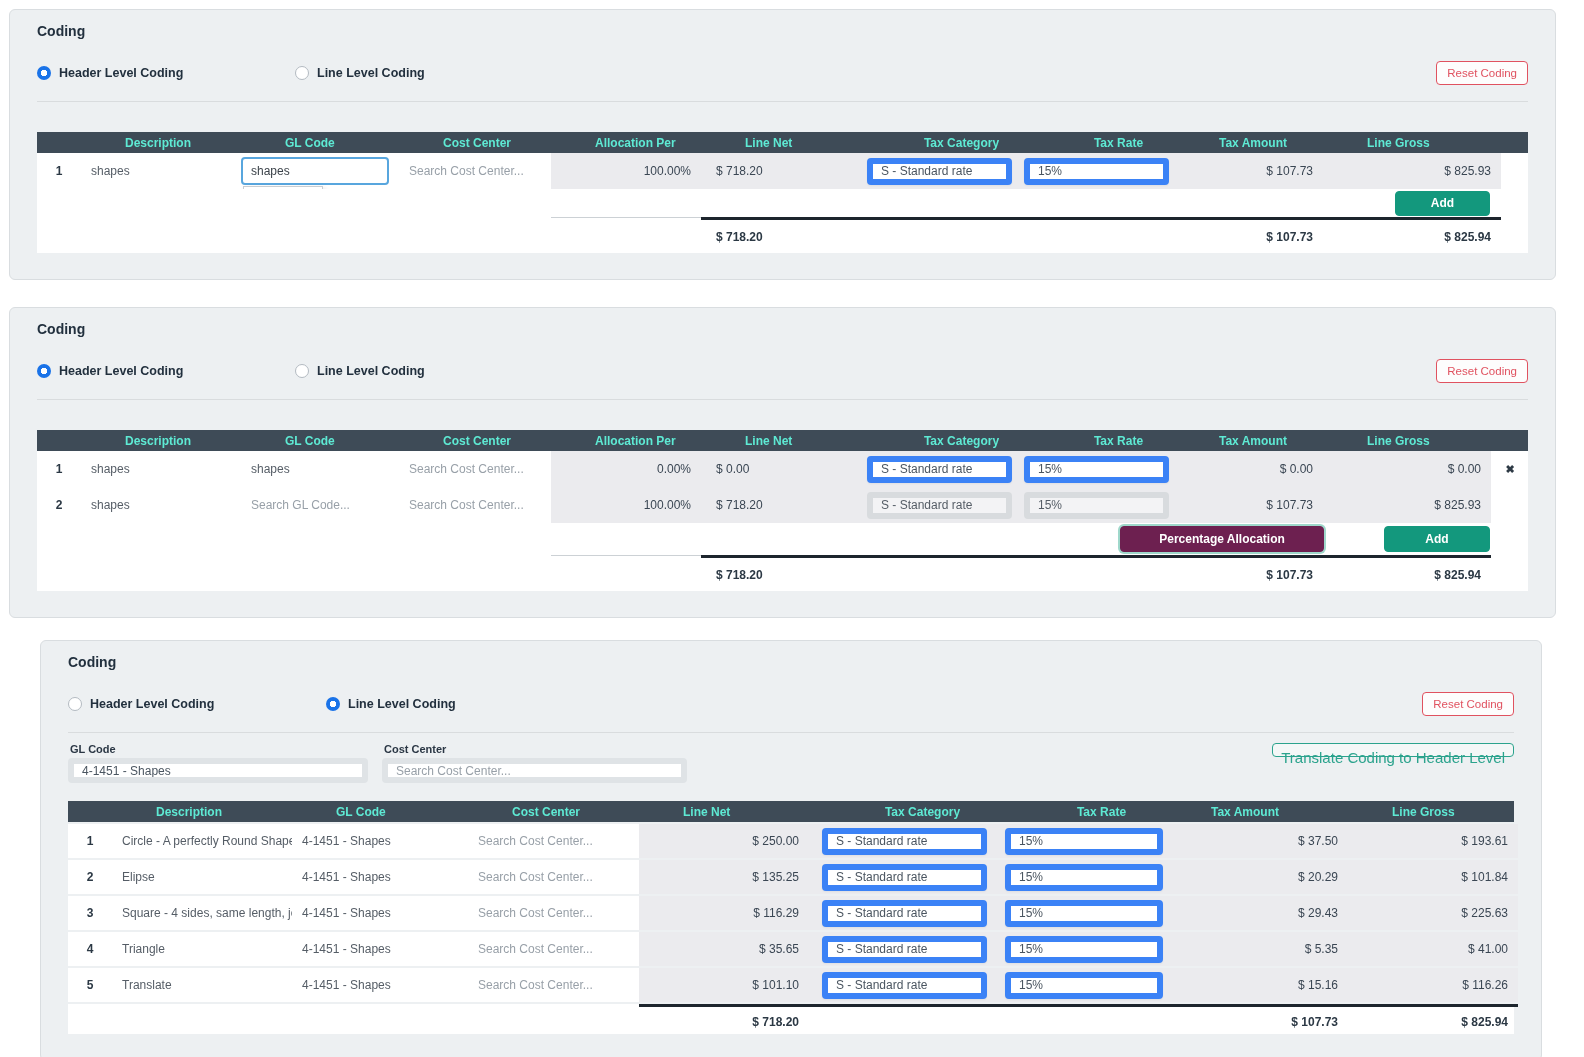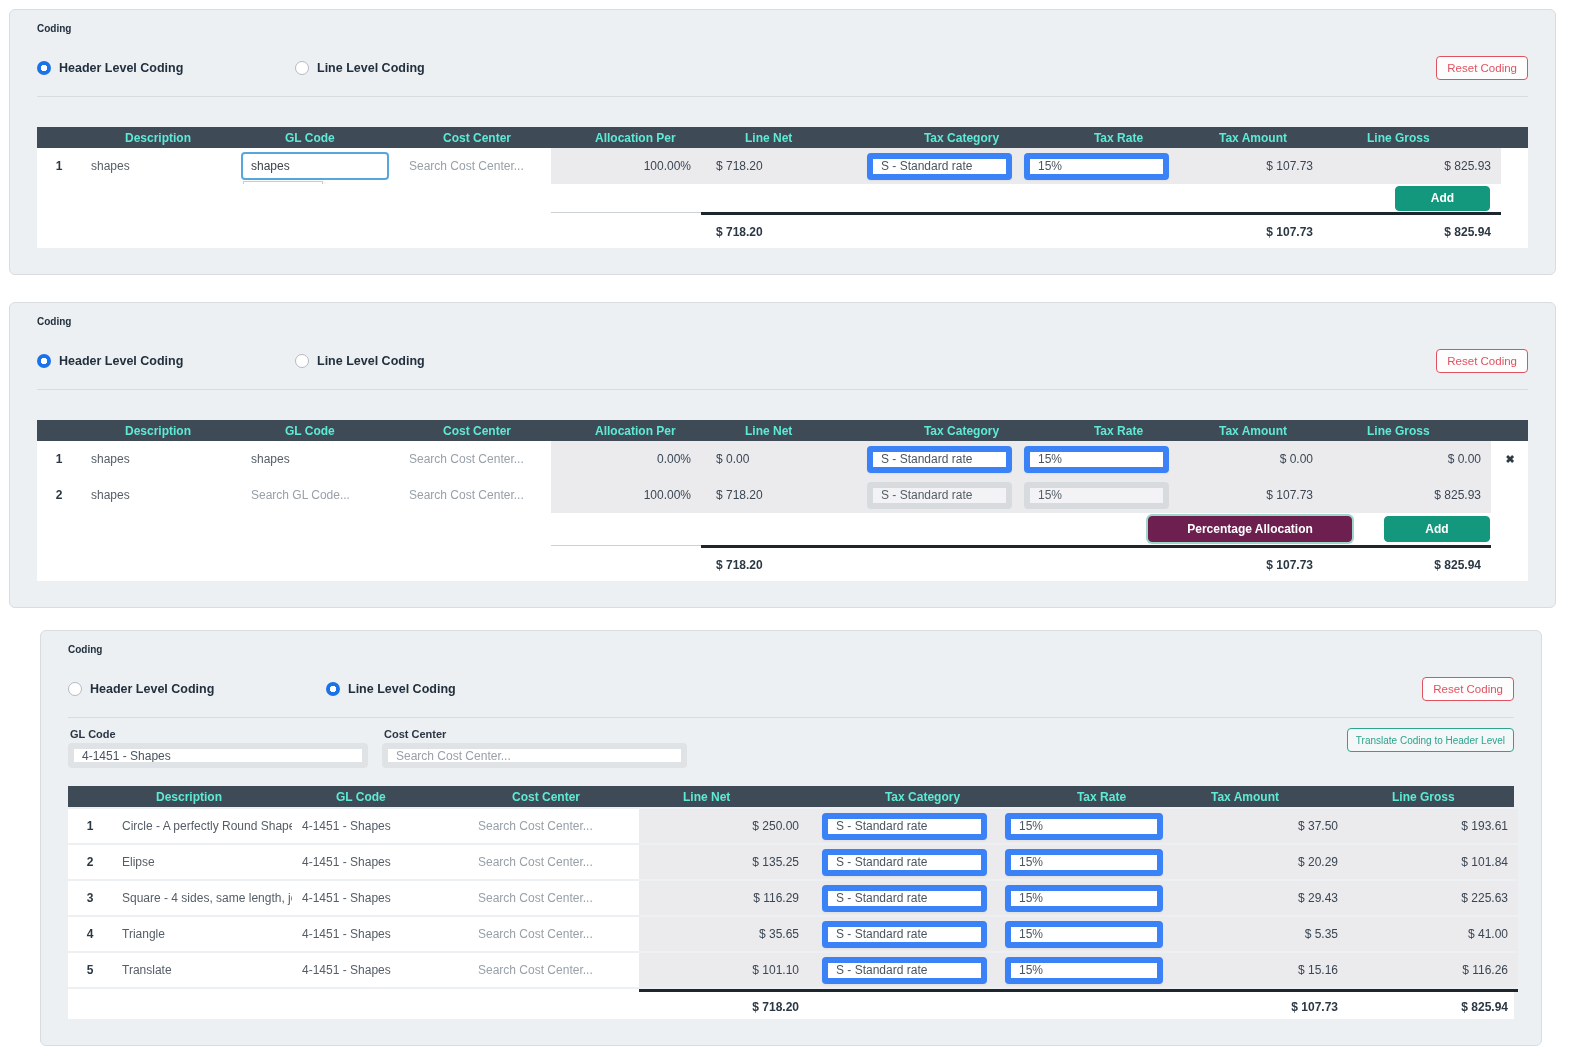--- a/index.html
+++ b/index.html
@@ -9,32 +9,32 @@
   .panel {
     background:#edf0f2;
     border:1px solid #d9dde0;
     border-radius:6px;
     padding:13px 0 26px 0;
   }
   .panel.p1 { margin:9px 0 0 9px; width:1547px; }
   .panel.p2 { margin:27px 0 0 9px; width:1547px; }
   .panel.p3 { margin:22px 0 0 40px; width:1502px; }
 
-  .panel-title { margin:0 27px 22px 27px; font-size:10px; font-weight:bold; color:#22303e; }
+  .panel-title { margin:0 27px 22px 27px; font-size:14px; font-weight:bold; color:#22303e; }
 
   .radio-row { display:flex; align-items:center; margin:0 27px; }
   .radio-item { display:flex; align-items:center; cursor:pointer; }
   .radio-item.first { width:258px; }
   .radio { width:14px; height:14px; border-radius:50%; background:#fff; border:1px solid #b3bac1; flex:none; }
   .radio.checked { border:none; background:radial-gradient(circle, #fff 0 3px, #1a73e8 3.2px); }
   .radio-label { margin-left:8px; font-size:12.5px; font-weight:bold; color:#22303e; }
 
-  .btn { border-radius:4px; cursor:pointer; font-family:"Liberation Sans", sans-serif; }
+  .btn { border-radius:4px; cursor:pointer; font-family:"Liberation Sans", sans-serif;margin-left:28px; }
   .btn-outline-red { margin-left:auto; background:#fdfdfd; border:1px solid #e05260; color:#e05260; font-size:11.5px; padding:5px 10px; height:24px; }
-  .btn-outline-teal { margin-left:auto; align-self:flex-start; background:#f4f7f7; border:1px solid #2ba38d; color:#2ba38d; font-size:10px; padding:5px 8px; height:24px; }
+  .btn-outline-teal { margin-left:auto; align-self:flex-start; background:#f4f7f7; border:1px solid #2ba38d; color:#2ba38d; font-size:15px; padding:5px 8px; height:14px; }
   .btn-teal { background:#13987d; border:1px solid #13987d; color:#fff; font-weight:bold; font-size:12px; height:25px; width:95px; }
   .btn-teal.wide { width:106px; height:26px; }
   .btn-maroon { background:#6d2050; border:1px solid #6d2050; color:#fff; font-weight:bold; font-size:12px; height:26px; width:204px; margin-right:8px; box-shadow:0 0 0 2px #9fd8cb; }
 
   .divider { border-top:1px solid #d9dcde; margin:16px 27px 0 27px; }
 
   
   .tbl { margin:30px 27px 0 27px; background:#fff; }
   .p3 .tbl { margin-top:0; background:transparent; }
   .row { display:flex; }

